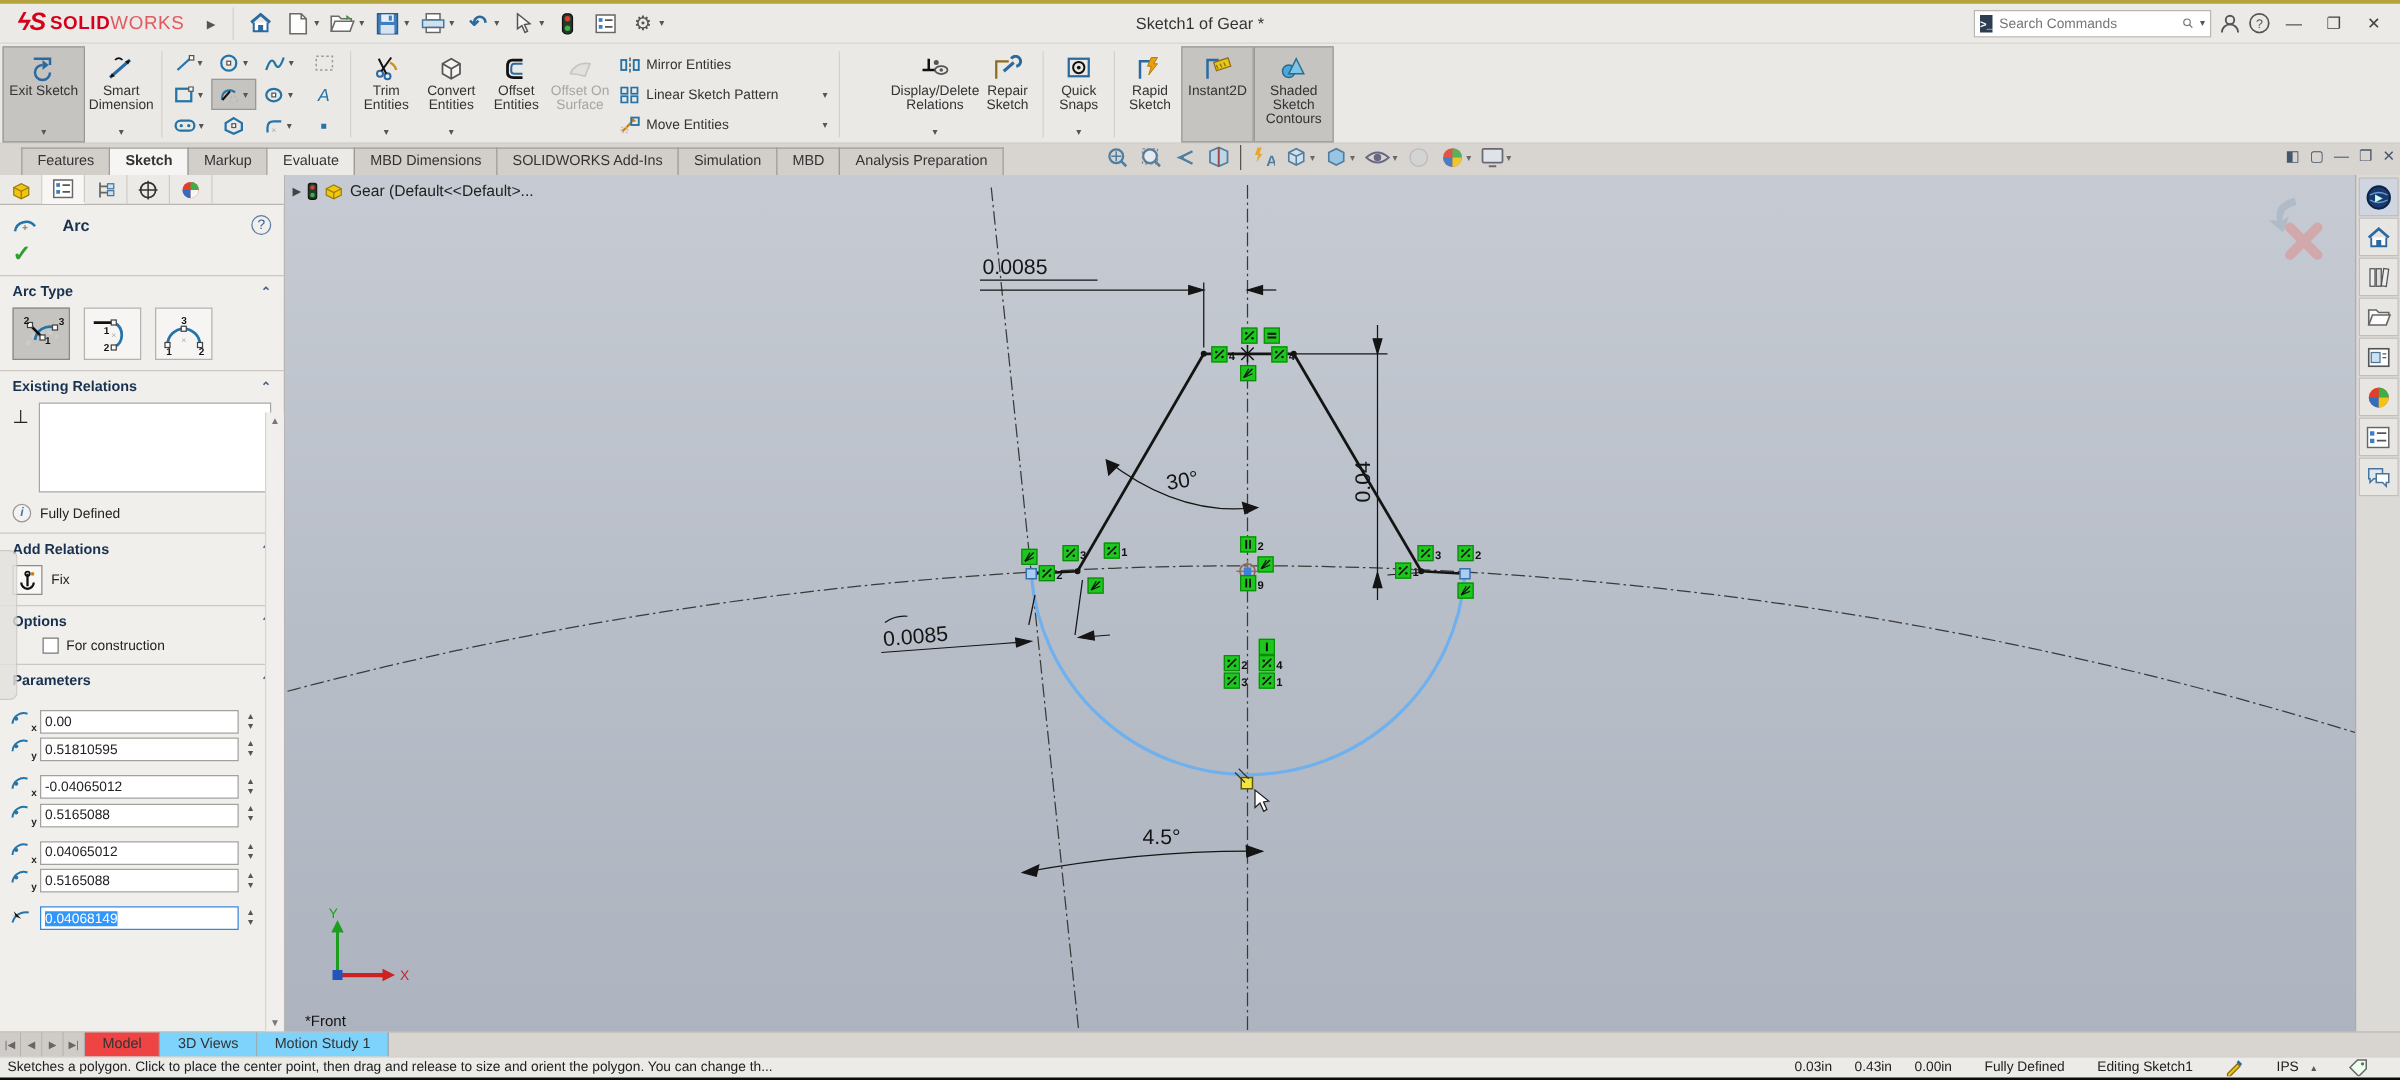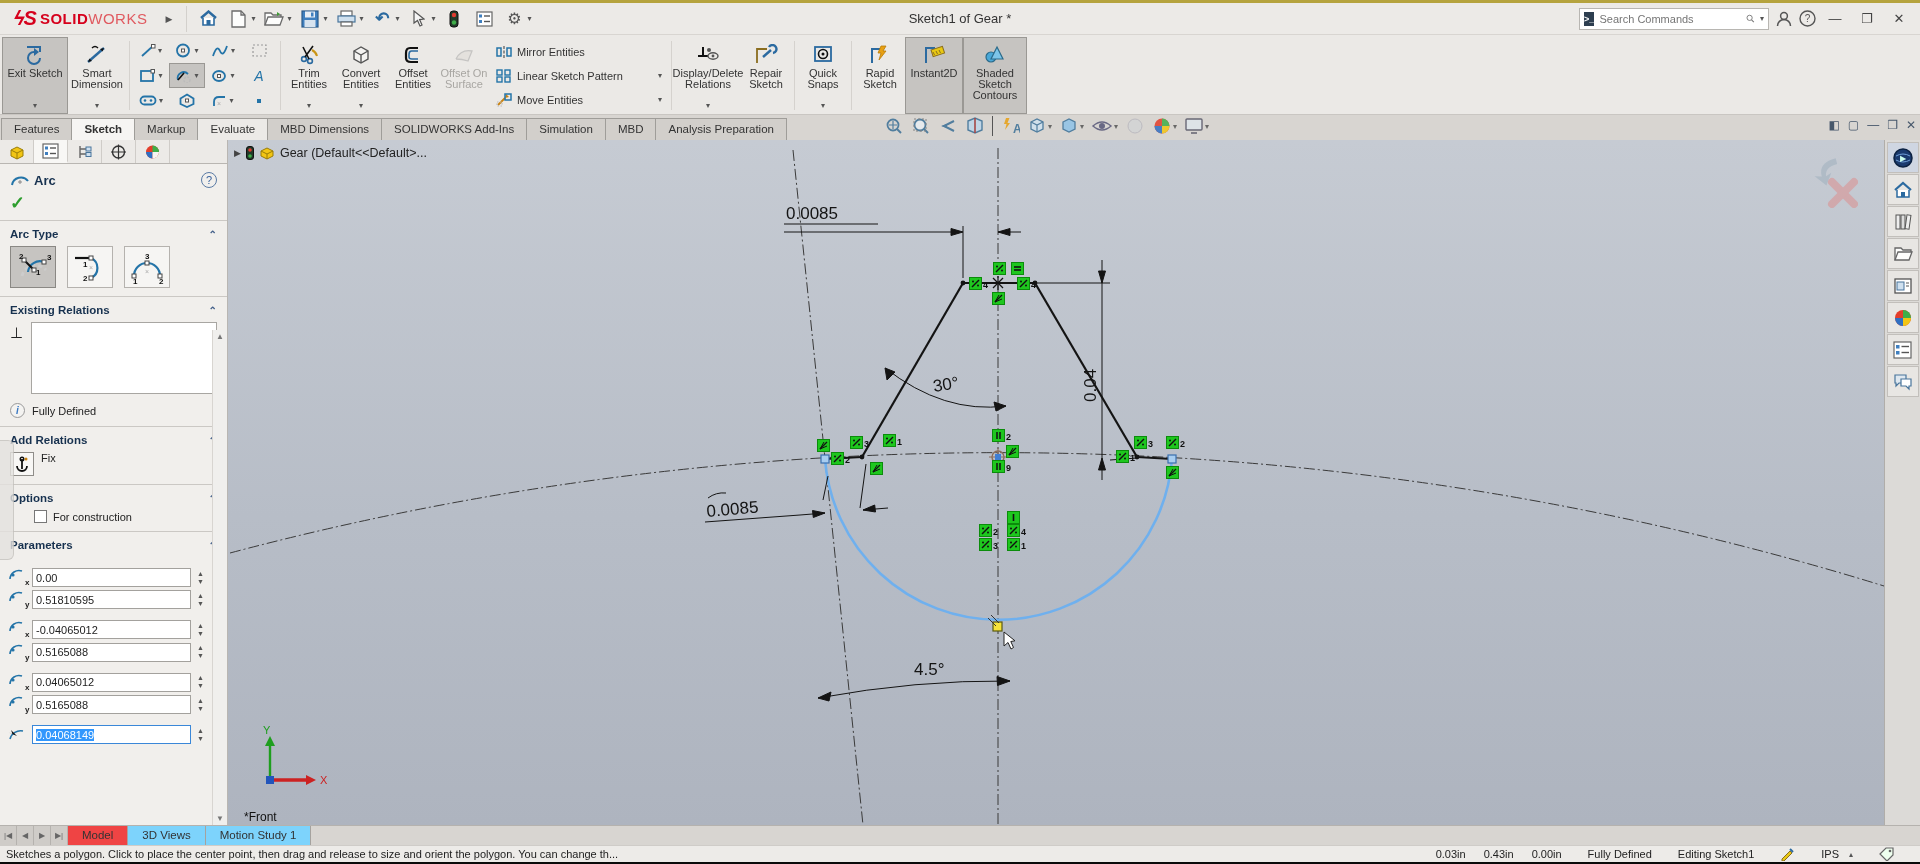--- a/index.html
+++ b/index.html
@@ -32,56 +32,56 @@
   .bigbtn .ic { height:26px; display:flex; align-items:center; justify-content:center; }
   .bigbtn.pressed { background:#c6c4c1; border:1px solid #9a9894; }
   .bigbtn .flyout { margin-top:auto; margin-bottom:2px; }
   .bigbtn.disabled { color:#a8a6a2; }
   .sketchgrid { display:grid; grid-template-columns:repeat(4,36px); grid-template-rows:repeat(3,25px); align-content:center; }
   .sg-cell { display:flex; align-items:center; justify-content:center; gap:2px; border:1px solid transparent; }
   .sg-cell.pressed { background:#c6c4c1; border:1px solid #9a9894; }
   .rowstack { display:flex; flex-direction:column; justify-content:center; gap:3px; padding:0 4px; }
   .rowbtn { display:flex; align-items:center; gap:5px; height:21px; padding:0 2px; color:#333; white-space:nowrap; }
   .rowbtn .caret { margin-left:auto; }
-  .bigbtn.wide { width:66px; }
+  .bigbtn.wide { width:66px;margin-left:40px; }
 
   
   .tabstrip { height:25px; background:#d8d5d1; display:flex; align-items:flex-end; position:relative; }
   .cmtab { padding:4px 12px 5px 12px; border:1px solid #9f9d99; border-bottom:none; background:#d2cfcb; margin-left:-1px; font-size:11.5px; color:#333; }
   .cmtab.active { background:#f6f5f3; font-weight:bold; }
   .cmtab.lite { background:#eceae7; }
   .headsup { position:absolute; left:884px; top:1px; display:flex; align-items:center; gap:7px; }
   .hu-ico { display:flex; align-items:center; gap:1px; opacity:.85; }
   .docwin-ctls { position:absolute; right:4px; top:3px; display:flex; gap:8px; align-items:center; color:#46576b; font-size:12px; }
 
   
   .main { display:flex; height:685px; }
 
   
   .ppanel { width:228px; background:#f1efec; border-right:1px solid #b9b6b2; display:flex; flex-direction:column; position:relative; }
   .ptabs { display:flex; border-bottom:1px solid #b9b6b2; background:#eceae7; height:24px; }
   .ptab { width:34px; display:flex; align-items:center; justify-content:center; border-right:1px solid #cfccc8; }
   .ptab.active { background:#f8f7f5; border-bottom:2px solid #f8f7f5; }
-  .phead { display:flex; align-items:center; gap:4px; padding:8px 10px 2px 10px; }
+  .phead { display:flex; align-items:center; gap:20px; padding:8px 10px 2px 10px; }
   .phead .title { font-weight:bold; font-size:13px; color:#17314f; }
   .phelp { margin-left:auto; width:16px; height:16px; border:1px solid #5a7ba5; border-radius:50%; color:#38629e; display:flex; align-items:center; justify-content:center; font-size:11px; }
   .pok { padding:2px 10px 6px 10px; border-bottom:1px solid #cbc8c4; }
   .check { color:#2e9e2e; font-size:18px; font-weight:bold; }
   .psec { padding:7px 10px 8px 10px; border-bottom:1px solid #cbc8c4; }
   .psec-h { display:flex; align-items:center; font-weight:bold; color:#17314f; font-size:11.5px; margin-bottom:6px; }
   .psec-h .chev { margin-left:auto; color:#44618a; font-size:10px; }
   .arctypes { display:flex; gap:11px; }
   .arcbtn { width:46px; height:42px; border:1px solid #b5b2ae; background:#f6f5f3; display:flex; align-items:center; justify-content:center; }
   .arcbtn.pressed { background:#c6c4c1; border:1px solid #8a8884; }
   .rel-row { display:flex; gap:8px; }
   .rel-ico { color:#222; font-size:15px; padding-top:2px; }
   .rel-list { flex:1; height:72px; background:#fff; border:1px solid #a8a6a2; }
   .fully { display:flex; align-items:center; gap:7px; margin-top:9px; color:#222; }
   .info-i { width:15px; height:15px; border-radius:50%; border:1px solid #999; color:#3a78c2; font-weight:bold; font-style:italic; display:flex; align-items:center; justify-content:center; font-size:10px; background:#f4f3f1; }
-  .fixbtn { display:flex; gap:7px; }
+  .fixbtn { display:flex; align-items:center; gap:7px; }
   .fixbtn .bx { width:24px; height:24px; border:1px solid #8f8d89; background:#f8f7f5; display:flex; align-items:center; justify-content:center; font-size:14px; }
   .chkrow { display:flex; align-items:center; gap:6px; padding-left:24px; }
   .chk { width:13px; height:13px; border:1px solid #777; background:#fff; }
   .params { padding:6px 20px 6px 8px; }
   .prow { display:flex; align-items:center; margin:3px 0; }
   .prow.gap { margin-top:11px; }
   .pico { width:24px; font-size:11px; color:#222; position:relative; }
   .pico sub { font-size:8px; font-weight:bold; }
   .pinput { flex:1; height:19px; border:1px solid #a3a19d; background:#fff; font-size:11px; padding:0 3px; display:flex; align-items:center; }
   .pinput.selected { border:1px solid #3a87d8; }
@@ -484,21 +484,21 @@
       <svg width="24" height="22" viewBox="0 0 24 22">
           <circle cx="8" cy="13" r="5" fill="#49a8d8" stroke="#2b6a8a" stroke-width="1.2"></circle>
           <path d="M14 3 L20 15 H8 Z" fill="#7cc4e8" stroke="#2b6a8a" stroke-width="1.2"></path>
         </svg>
       </span>
     <span>Shaded Sketch Contours</span>
   </div>
 </div>
 
 <div class="tabstrip">
-  <div id="cmdTabs" style="display:flex; padding-left:2px;">
+  <div id="cmdTabs" style="display:flex; padding-left:18px;">
       <div class="cmtab">Features</div>
       <div class="cmtab active">Sketch</div>
       <div class="cmtab">Markup</div>
       <div class="cmtab lite">Evaluate</div>
       <div class="cmtab">MBD Dimensions</div>
       <div class="cmtab">SOLIDWORKS Add-Ins</div>
       <div class="cmtab">Simulation</div>
       <div class="cmtab">MBD</div>
       <div class="cmtab">Analysis Preparation</div>
     </div>

